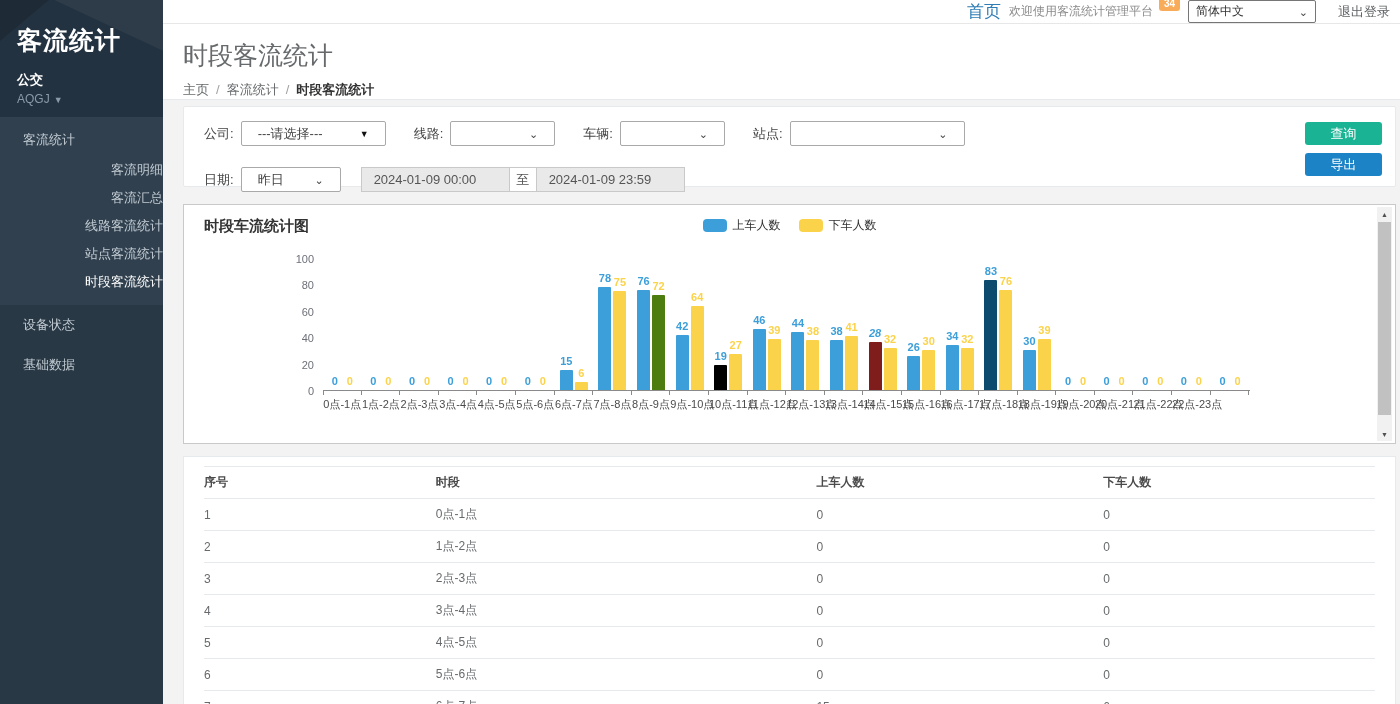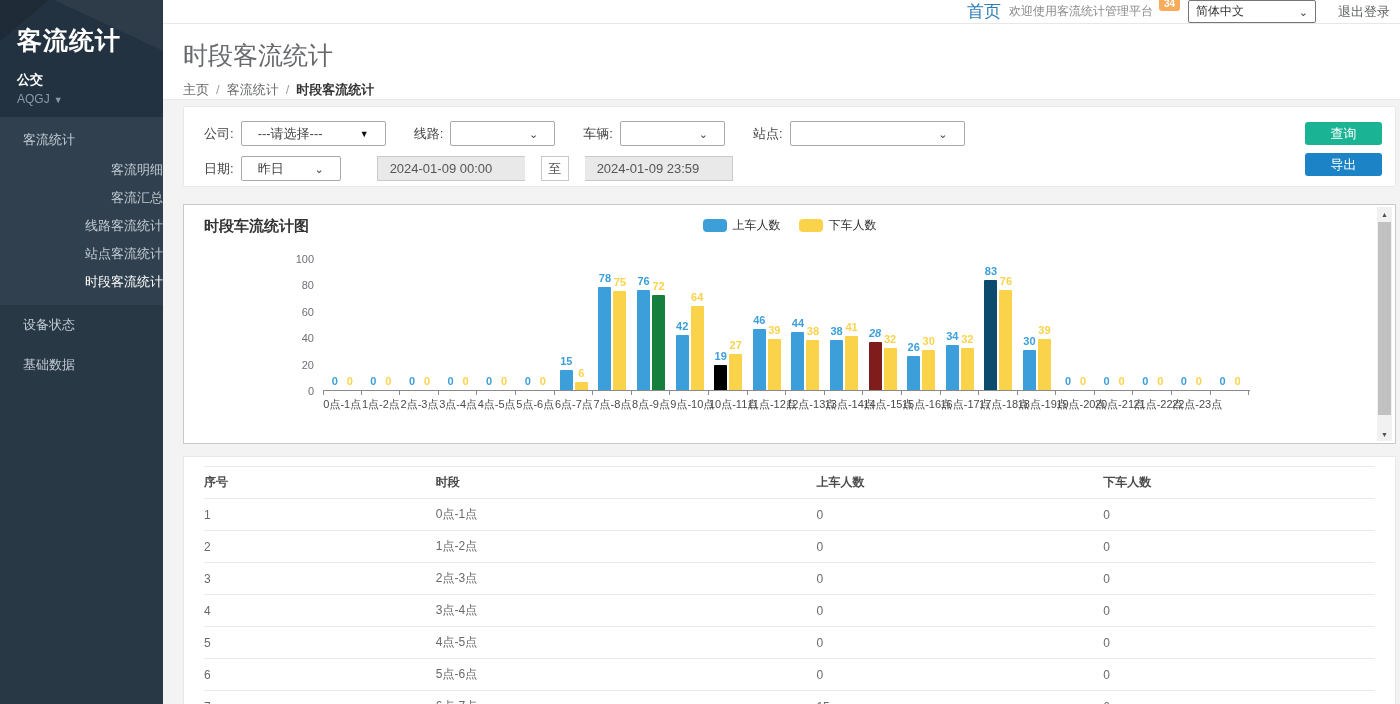--- a/index.html
+++ b/index.html
@@ -59,21 +59,21 @@
   .bc-item.current { font-weight:bold; color:#333; cursor:default; }
 
   .content { padding:6px 4px 0 20px; }
 
   
   .filter-panel {
     position:relative; background:#fff; border:1px solid #e7eaec; border-radius:2px;
     height:81px; padding:14px 0 0 20px;
   }
   .filter-row { display:flex; align-items:center; height:25px; font-size:13px; color:#333; }
-  .filter-row + .filter-row { margin-top:10px;gap:16px; }
+  .filter-row + .filter-row { margin-top:21px; }
   .f-label { margin-right:7px; color:#444; }
   .f-group { display:flex; align-items:center; margin-right:28px; }
   .sel {
     height:25px; border:1px solid #a9a9a9; border-radius:2px; background:#fff;
     display:flex; align-items:center; justify-content:space-between;
     padding:0 16px; font-size:13px; color:#444; cursor:pointer;
   }
   .sel .tri { font-size:9px; color:#111; }
   .sel .chev { font-size:11px; color:#444; line-height:10px; }
   .w-company { width:145px; }
@@ -326,21 +326,21 @@
                   <span class="val" style="color: rgb(60, 159, 217);">78</span>
                 </div>
                 <div class="bar" style="height: 99px; background: rgb(251, 211, 75);">
                   <span class="val" style="color: rgb(251, 211, 75);">75</span>
                 </div>
               </div>
               <div class="group">
                 <div class="bar" style="height: 100.32px; background: rgb(60, 159, 217);">
                   <span class="val" style="color: rgb(60, 159, 217);">76</span>
                 </div>
-                <div class="bar" style="height: 95.04px; background: #15803d;">
+                <div class="bar" style="height: 95.04px; background: #4d7c0f;">
                   <span class="val" style="color: rgb(251, 211, 75);">72</span>
                 </div>
               </div>
               <div class="group">
                 <div class="bar" style="height: 55.44px; background: rgb(60, 159, 217);">
                   <span class="val" style="color: rgb(60, 159, 217);">42</span>
                 </div>
                 <div class="bar" style="height: 84.48px; background: rgb(251, 211, 75);">
                   <span class="val" style="color: rgb(251, 211, 75);">64</span>
                 </div>

